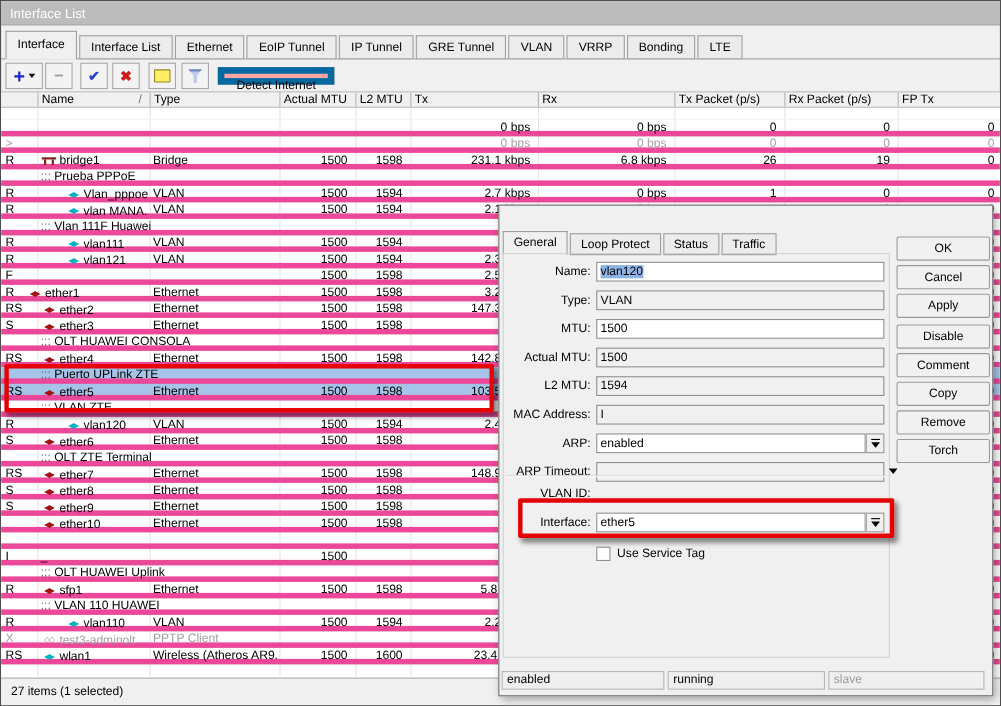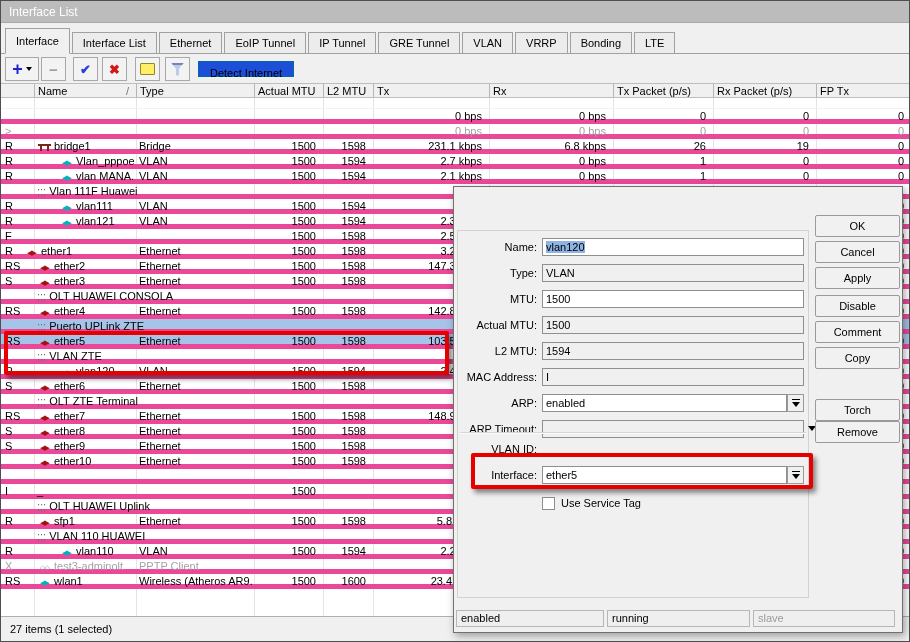--- a/index.html
+++ b/index.html
@@ -18,21 +18,21 @@
   .tbtn.dis { margin-right:8px; }
   .tbtn.com { margin-right:5px; }
   .tbtn.fil { margin-right:7px; }
   .plus { color:#1d27c8; font-size:18px; font-weight:bold; line-height:18px; }
   .caret { width:0; height:0; border-left:3px solid transparent; border-right:3px solid transparent; border-top:4px solid #000; margin-left:3px; }
   .minus { color:#9c9c9c; font-size:15px; font-weight:bold; }
   .check { color:#2b3fd0; font-size:13px; font-weight:bold; }
   .xmark { color:#d01818; font-size:13px; font-weight:bold; }
   .note { width:15px; height:12px; background:#ffee66; border:1px solid #8e8a23; border-radius:1px; }
   .funnel { width:13px; height:13px; background:#bccbe8; border-top:2px solid #6e85c0; clip-path:polygon(0 0,100% 0,62% 48%,62% 100%,38% 100%,38% 48%); }
-  .detect { height:16px; padding:0 11px; margin-left:1px; border:1px solid #0369a1; background:#1d4ed8; line-height:22px; }
+  .detect { height:16px; padding:0 11px; margin-left:1px; border:6px solid #0369a1; background:#fca5a5; line-height:22px; }
   .thead { position:absolute; left:0; top:82px; right:0; height:15px; background:#f0f0f0; border-top:1px solid #bdbdbd; border-bottom:1px solid #bdbdbd; z-index:3; }
   .thead span { position:absolute; top:0; line-height:14px; padding-left:4px; white-space:nowrap; overflow:hidden; }
   .thead i { position:absolute; top:0; bottom:0; width:1px; background:#b5b5b5; }
   .sortmark { color:#777; font-style:normal; }
   .tbody { position:absolute; left:0; top:97px; right:0; height:518px; background:#fff; overflow:hidden; }
   .vline { position:absolute; top:0; bottom:0; width:1px; background:#e4e4e4; z-index:1; }
   .trow { position:relative; height:15px; border-bottom:5px solid #ec4899; z-index:2; }
   .trow.partial { height:11px; border-bottom:1px solid #f3f3f3; }
   .trow.sel { background:#a6c3e8; }
   .trow span.c { position:absolute; top:0; line-height:14px; white-space:nowrap; overflow:hidden; }
@@ -183,20 +183,23 @@
         <span class="c" style="left: 135px; width: 117px; padding-left: 3px;">Bridge</span>
         <span class="c num" style="left: 253px; width: 68px; padding-right: 6px;">1500</span>
         <span class="c num" style="left: 322px; width: 49px; padding-right: 6px;">1598</span>
         <span class="c num" style="left: 372px; width: 115px; padding-right: 6px;">231.1 kbps</span>
         <span class="c num" style="left: 488px; width: 123px; padding-right: 6px;">6.8 kbps</span>
         <span class="c num" style="left: 612px; width: 99px; padding-right: 6px;">26</span>
         <span class="c num" style="left: 712px; width: 102px; padding-right: 6px;">19</span>
         <span class="c num" style="left: 815px; width: 94px; padding-right: 6px;">0</span>
       </div>
       <div class="trow">
+        <span class="c" style="left: 36px; width: 400px;"><span class="cmt-p">;;; </span>Prueba PPPoE</span>
+      </div>
+      <div class="trow">
         <span class="c" style="left: 1px; width: 31px; padding-left: 3px;">R</span>
         <span class="c" style="left: 33px; width: 101px; padding-left: 3px;"><span class="ind"><span class="ic vlan-icon"></span>Vlan_pppoe</span></span>
         <span class="c" style="left: 135px; width: 117px; padding-left: 3px;">VLAN</span>
         <span class="c num" style="left: 253px; width: 68px; padding-right: 6px;">1500</span>
         <span class="c num" style="left: 322px; width: 49px; padding-right: 6px;">1594</span>
         <span class="c num" style="left: 372px; width: 115px; padding-right: 6px;">2.7 kbps</span>
         <span class="c num" style="left: 488px; width: 123px; padding-right: 6px;">0 bps</span>
         <span class="c num" style="left: 612px; width: 99px; padding-right: 6px;">1</span>
         <span class="c num" style="left: 712px; width: 102px; padding-right: 6px;">0</span>
         <span class="c num" style="left: 815px; width: 94px; padding-right: 6px;">0</span>
@@ -463,20 +466,26 @@
         <span class="c num" style="left: 712px; width: 102px; padding-right: 6px;">96</span>
         <span class="c num" style="left: 815px; width: 94px; padding-right: 6px;">0</span>
       </div>
     </div>
 
   <div class="statusbar">
     <span>27 items (1 selected)</span>
   </div>
 
   <div class="dialog">
+    <div class="dtabs" id="dialog-tabs">
+        <div class="dtab active">General</div>
+        <div class="dtab">Loop Protect</div>
+        <div class="dtab">Status</div>
+        <div class="dtab">Traffic</div>
+      </div>
     <div class="dpanel"></div>
     <div id="dialog-fields">
         <div class="frow" style="top: 51px;">
           <span class="lbl">Name:</span>
           <div class="fld"><span class="selval">vlan120</span></div>
         </div>
         <div class="frow" style="top: 77px;">
           <span class="lbl">Type:</span>
           <div class="fld ro">VLAN</div>
         </div>
@@ -520,21 +529,21 @@
       <span class="chk"></span>
       <span>Use Service Tag</span>
     </div>
     <div id="dialog-buttons">
         <div class="dbtn" style="top: 28px;">OK</div>
         <div class="dbtn" style="top: 54px;">Cancel</div>
         <div class="dbtn" style="top: 80px;">Apply</div>
         <div class="dbtn" style="top: 108px;">Disable</div>
         <div class="dbtn" style="top: 134px;">Comment</div>
         <div class="dbtn" style="top: 160px;">Copy</div>
-        <div class="dbtn" style="top: 186px; margin-top: 48px;">Remove</div>
+        <div class="dbtn" style="top: 186px;">Remove</div>
         <div class="dbtn" style="top: 212px;">Torch</div>
       </div>
     <div id="dialog-status">
         <div class="sbox" style="left: 2px; width: 148px;">enabled</div>
         <div class="sbox" style="left: 153px; width: 143px;">running</div>
         <div class="sbox dim" style="left: 299px; width: 142px;">slave</div>
       </div>
   </div>
 
   <div class="hl" style="left:3px; top:330px; width:445px; height:44px; z-index:30;"></div>

